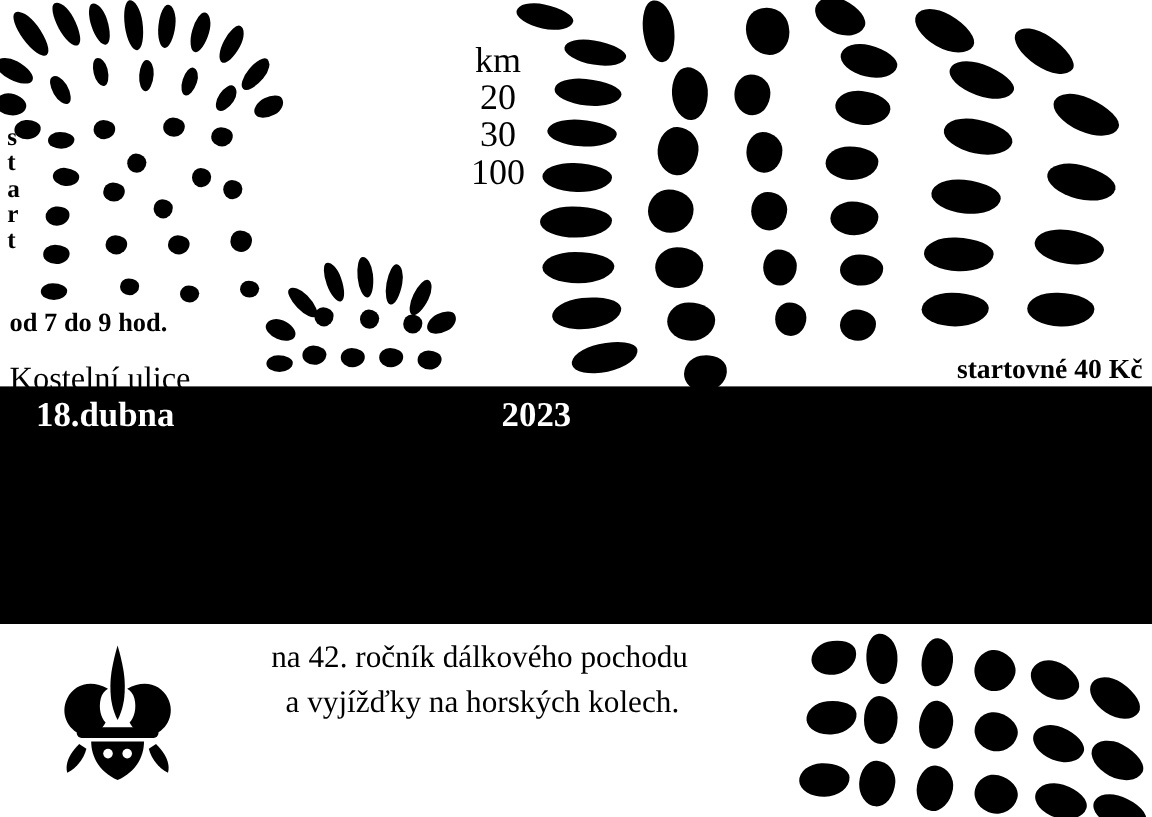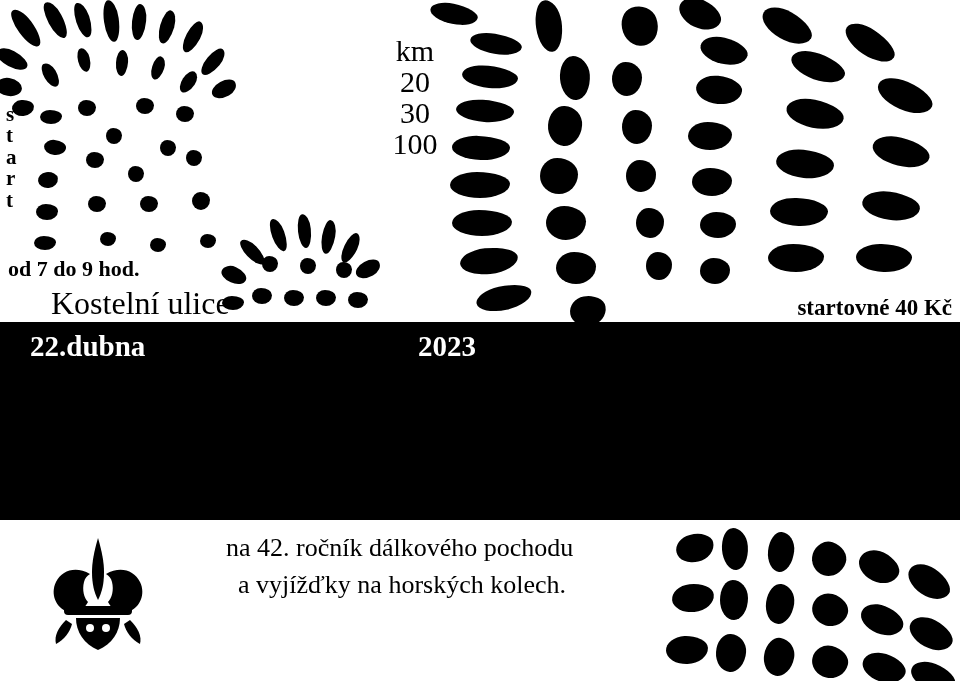--- a/index.html
+++ b/index.html
@@ -42,24 +42,23 @@
     position: absolute;
     left: 8px;
     top: 256px;
     font-size: 22px;
     font-weight: 700;
     z-index: 20;
   }
   .start-street {
     position: absolute;
     left: 8px;
-    top: 285px;
-    font-size: 32px;
-    z-index: 20;
-    margin-left: 43px;
+    top: 300px;
+    font-size: 27px;
+    z-index: 20;
   }
 
   
   .km-list {
     position: absolute;
     left: 360px;
     top: 0px;
     width: 110px;
     text-align: center;
     z-index: 20;
@@ -308,21 +307,21 @@
   <div class="km-list">
     <span class="km-word">km</span>
     <span class="km-num">20</span>
     <span class="km-num">30</span>
     <span class="km-num">100</span>
   </div>
 
   <div class="fee">startovné  40 Kč</div>
 
   <div class="black-band"></div>
-  <div class="band-date">22.dubna</div>
+  <div class="band-date">18.dubna</div>
   <div class="band-year">2023</div>
 
   <div class="emblem">
     <svg viewBox="0 0 124 118" width="124" height="118" xmlns="http://www.w3.org/2000/svg">
       <g fill="#000">
 
         <path d="M62 2 C58 16 56 26 56 36 C56 48 58 56 62 64 C66 56 68 48 68 36 C68 26 66 16 62 2 Z"></path>
 
         <path d="M54 38 C40 30 26 34 20 46 C14 58 20 72 32 76 C40 78 48 74 52 66 C48 62 46 54 48 46 C49 42 51 40 54 38 Z"></path>
 

